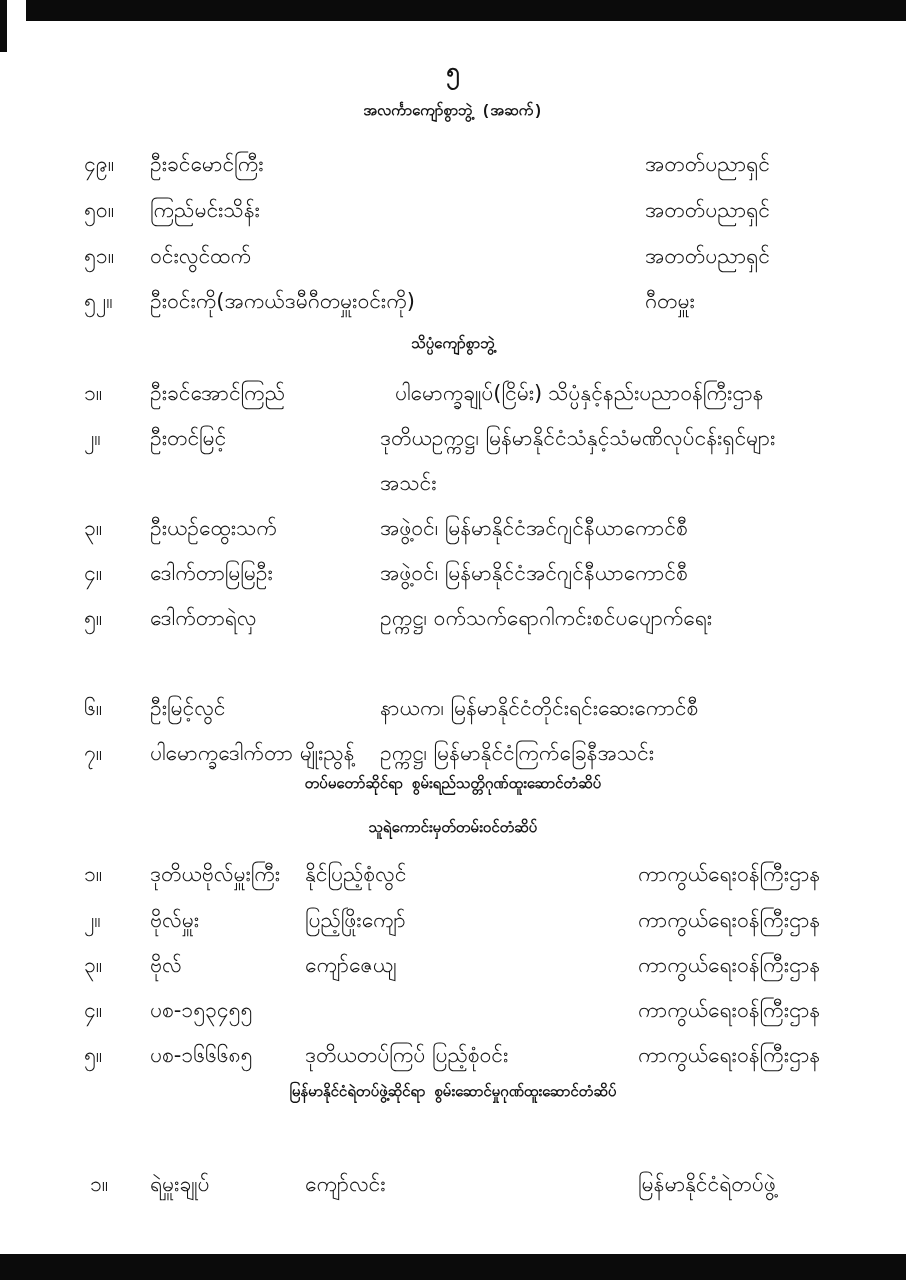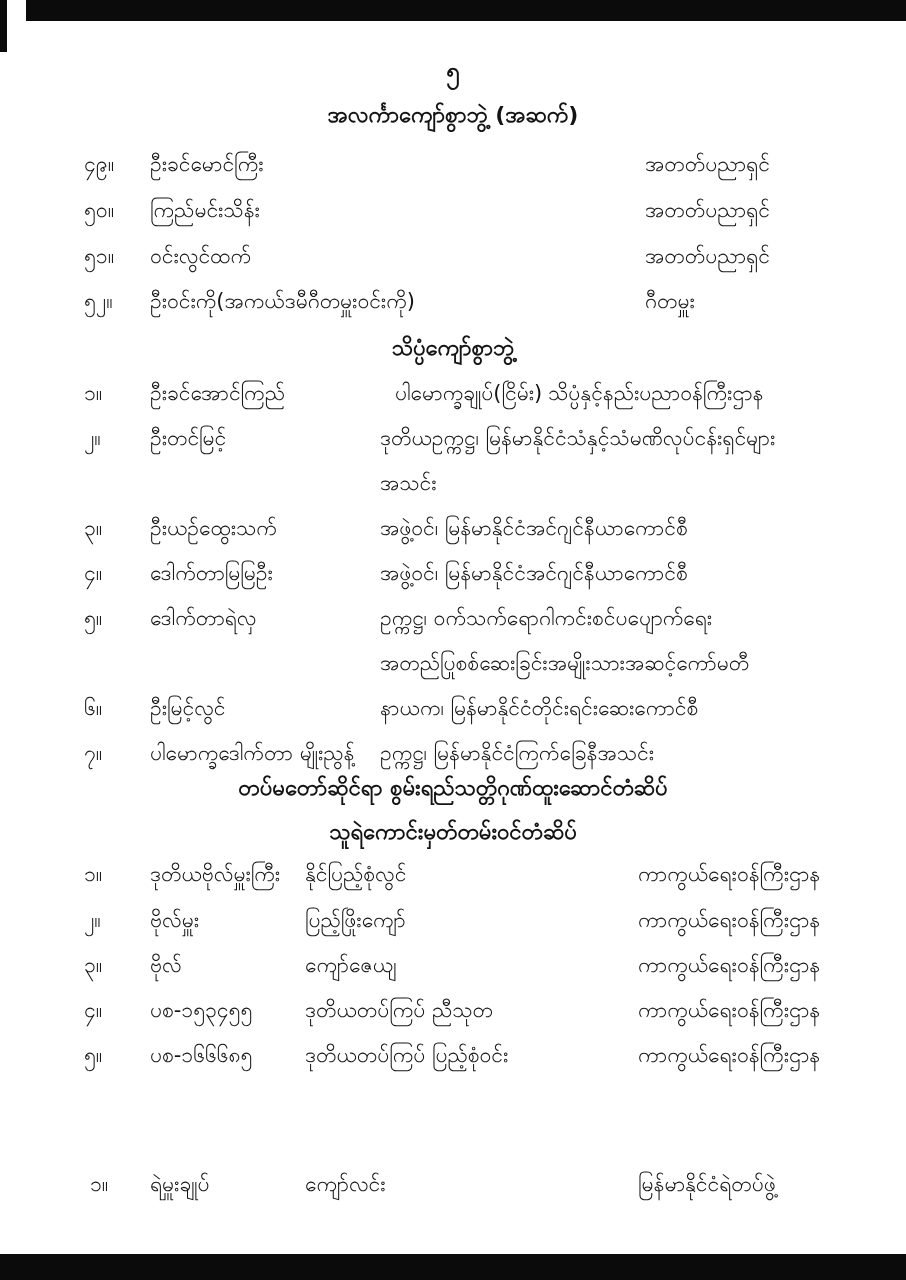--- a/index.html
+++ b/index.html
@@ -11,21 +11,21 @@
     font-family:"DejaVu Sans","Liberation Sans",sans-serif;
     color:#141414;
   }
   
   .bar-top{position:absolute;top:0;left:26px;right:0;height:21px;background:#0b0b0b;}
   .bar-top-nub{position:absolute;top:0;left:0;width:7px;height:52px;background:#0b0b0b;}
   .bar-bottom{position:absolute;bottom:0;left:0;width:100%;height:26px;background:#0b0b0b;}
 
   .center{position:absolute;left:0;width:100%;text-align:center;white-space:nowrap;}
   .pageno{font-size:24px;font-weight:bold;}
-  .heading{font-size:22px;font-weight:bold;}
+  .heading{font-size:15px;font-weight:bold;font-family:Liberation Mono, monospace;}
 
   .row{position:absolute;left:0;width:100%;height:36px;font-size:21px;}
   .c{position:absolute;white-space:nowrap;}
   .no{left:84px;}
   .name{left:150px;}
   .title{left:645px;}
   .desc{left:380px;}
   .role1{left:395px;}
   .dept1{left:548px;}
   .rank{left:150px;}
@@ -90,23 +90,20 @@
   <div class="row" style="top:559px">
     <span class="c no">၄။</span>
     <span class="c name">ဒေါက်တာမြမြဦး</span>
     <span class="c desc">အဖွဲ့ဝင်၊ မြန်မာနိုင်ငံအင်ဂျင်နီယာကောင်စီ</span>
   </div>
   <div class="row" style="top:604px">
     <span class="c no">၅။</span>
     <span class="c name">ဒေါက်တာရဲလှ</span>
     <span class="c desc">ဥက္ကဋ္ဌ၊ ဝက်သက်ရောဂါကင်းစင်ပပျောက်ရေး</span>
   </div>
-  <div class="row" style="top:649px">
-    <span class="c desc">အတည်ပြုစစ်ဆေးခြင်းအမျိုးသားအဆင့်ကော်မတီ</span>
-  </div>
   <div class="row" style="top:694px">
     <span class="c no">၆။</span>
     <span class="c name">ဦးမြင့်လွင်</span>
     <span class="c desc">နာယက၊ မြန်မာနိုင်ငံတိုင်းရင်းဆေးကောင်စီ</span>
   </div>
   <div class="row" style="top:739px">
     <span class="c no">၇။</span>
     <span class="c desc">ဥက္ကဋ္ဌ၊ မြန်မာနိုင်ငံကြက်ခြေနီအသင်း</span>
     <span class="c name">ပါမောက္ခဒေါက်တာ မျိုးညွန့်</span>
   </div>
@@ -128,30 +125,30 @@
   </div>
   <div class="row" style="top:951px">
     <span class="c no">၃။</span>
     <span class="c rank">ဗိုလ်</span>
     <span class="c nm2">ကျော်ဇေယျ</span>
     <span class="c dept">ကာကွယ်ရေးဝန်ကြီးဌာန</span>
   </div>
   <div class="row" style="top:996px">
     <span class="c no">၄။</span>
     <span class="c rank">ပစ-၁၅၃၄၅၅</span>
-    <span class="c nm2">ဒုတိယတပ်ကြပ် ညီသုတ</span>
     <span class="c dept">ကာကွယ်ရေးဝန်ကြီးဌာန</span>
   </div>
   <div class="row" style="top:1041px">
     <span class="c no">၅။</span>
     <span class="c rank">ပစ-၁၆၆၆၈၅</span>
     <span class="c nm2">ဒုတိယတပ်ကြပ် ပြည့်စုံဝင်း</span>
     <span class="c dept">ကာကွယ်ရေးဝန်ကြီးဌာန</span>
   </div>
 
+  <div class="center heading" style="top:1081px">မြန်မာနိုင်ငံရဲတပ်ဖွဲ့ဆိုင်ရာ စွမ်းဆောင်မှုဂုဏ်ထူးဆောင်တံဆိပ်</div>
 
   <div class="row" style="top:1170px">
     <span class="c no-d">၁။</span>
     <span class="c rank">ရဲမှူးချုပ်</span>
     <span class="c nm2">ကျော်လင်း</span>
     <span class="c dept">မြန်မာနိုင်ငံရဲတပ်ဖွဲ့</span>
   </div>
 
   <div class="bar-bottom"></div>
 </div>

